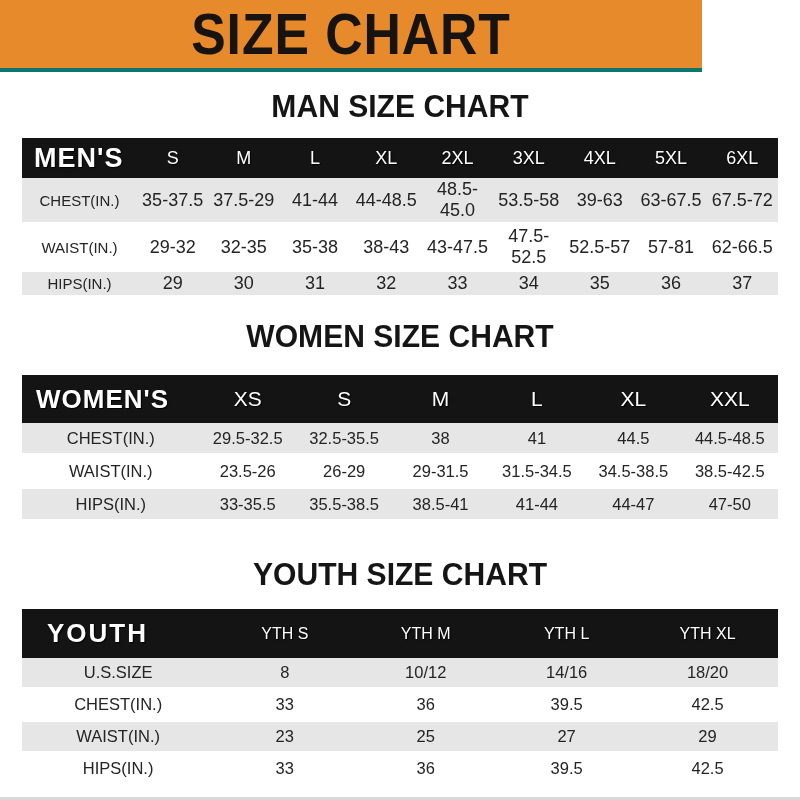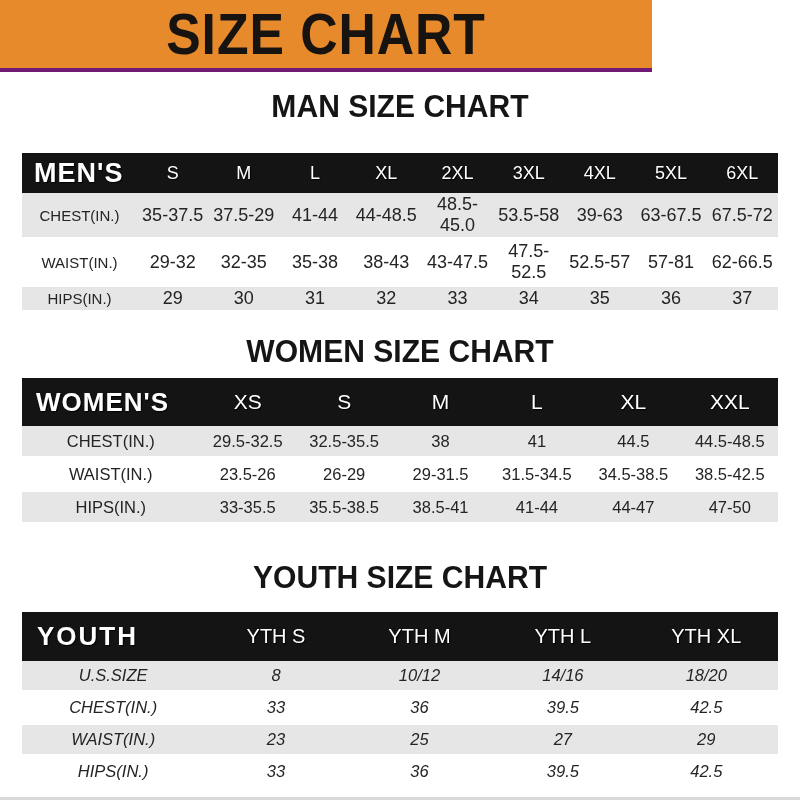--- a/index.html
+++ b/index.html
@@ -12,24 +12,24 @@
   .page {
     width: 800px;
     height: 800px;
     background: #ffffff;
     overflow: hidden;
     position: relative;
   }
 
   
   .banner {
-    width: 652px;
+    width: 702px;
     height: 68px;
     background: #E78A2B;
-    border-bottom: 4px solid #701a75;
+    border-bottom: 4px solid #0f766e;
     display: flex;
     align-items: center;
     justify-content: center;
   }
   .banner-title {
     font-size: 55px;
     font-weight: bold;
     color: #171310;
     letter-spacing: 1px;
     transform: scaleY(1.04) scaleX(0.94);
@@ -71,37 +71,37 @@
   }
   table.size-table tbody tr td {
     text-align: center;
     color: #242424;
     border-bottom: 3px solid #ffffff;
   }
   table.size-table tbody tr.odd td  { background: #E6E6E6; }
   table.size-table tbody tr.even td { background: #ffffff; }
 
   
-  table.men { margin-top: 28px; }
+  table.men { margin-top: 13px; }
   table.men thead th { height: 38px; font-size: 18px; }
   table.men thead th.hdr-label { font-size: 27px; padding-left: 12px; width: 13.5%; }
   table.men tbody td { font-size: 18px; height: 21px; }
   table.men tbody td.row-label { font-size: 15px; }
 
   
-  table.women { margin-top: 8px; }
+  table.women { margin-top: 20px; }
   table.women thead th { height: 46px; font-size: 21px; }
   table.women thead th.hdr-label { font-size: 26px; padding-left: 14px; width: 21.5%; }
   table.women tbody td { font-size: 16.5px; height: 28px; }
 
   
   table.youth { margin-top: 16px; }
-  table.youth thead th { height: 47px; font-size: 20px; }
-  table.youth thead th.hdr-label { font-size: 26px; padding-left: 15px; width: 22%; letter-spacing: 2px; }
-  table.youth tbody td { font-size: 16.5px; height: 27px; font-style: italic; }
+  table.youth thead th { height: 47px; font-size: 16px; }
+  table.youth thead th.hdr-label { font-size: 26px; padding-left: 25px; width: 22%; letter-spacing: 2px; }
+  table.youth tbody td { font-size: 16.5px; height: 27px; }
 
   
   .footer-note {
     margin: 20px 0 0 30px;
     color: #A2302A;
     font-size: 24px;
     line-height: 33px;
     transform: scaleX(0.84);
     transform-origin: left center;
     white-space: nowrap;

